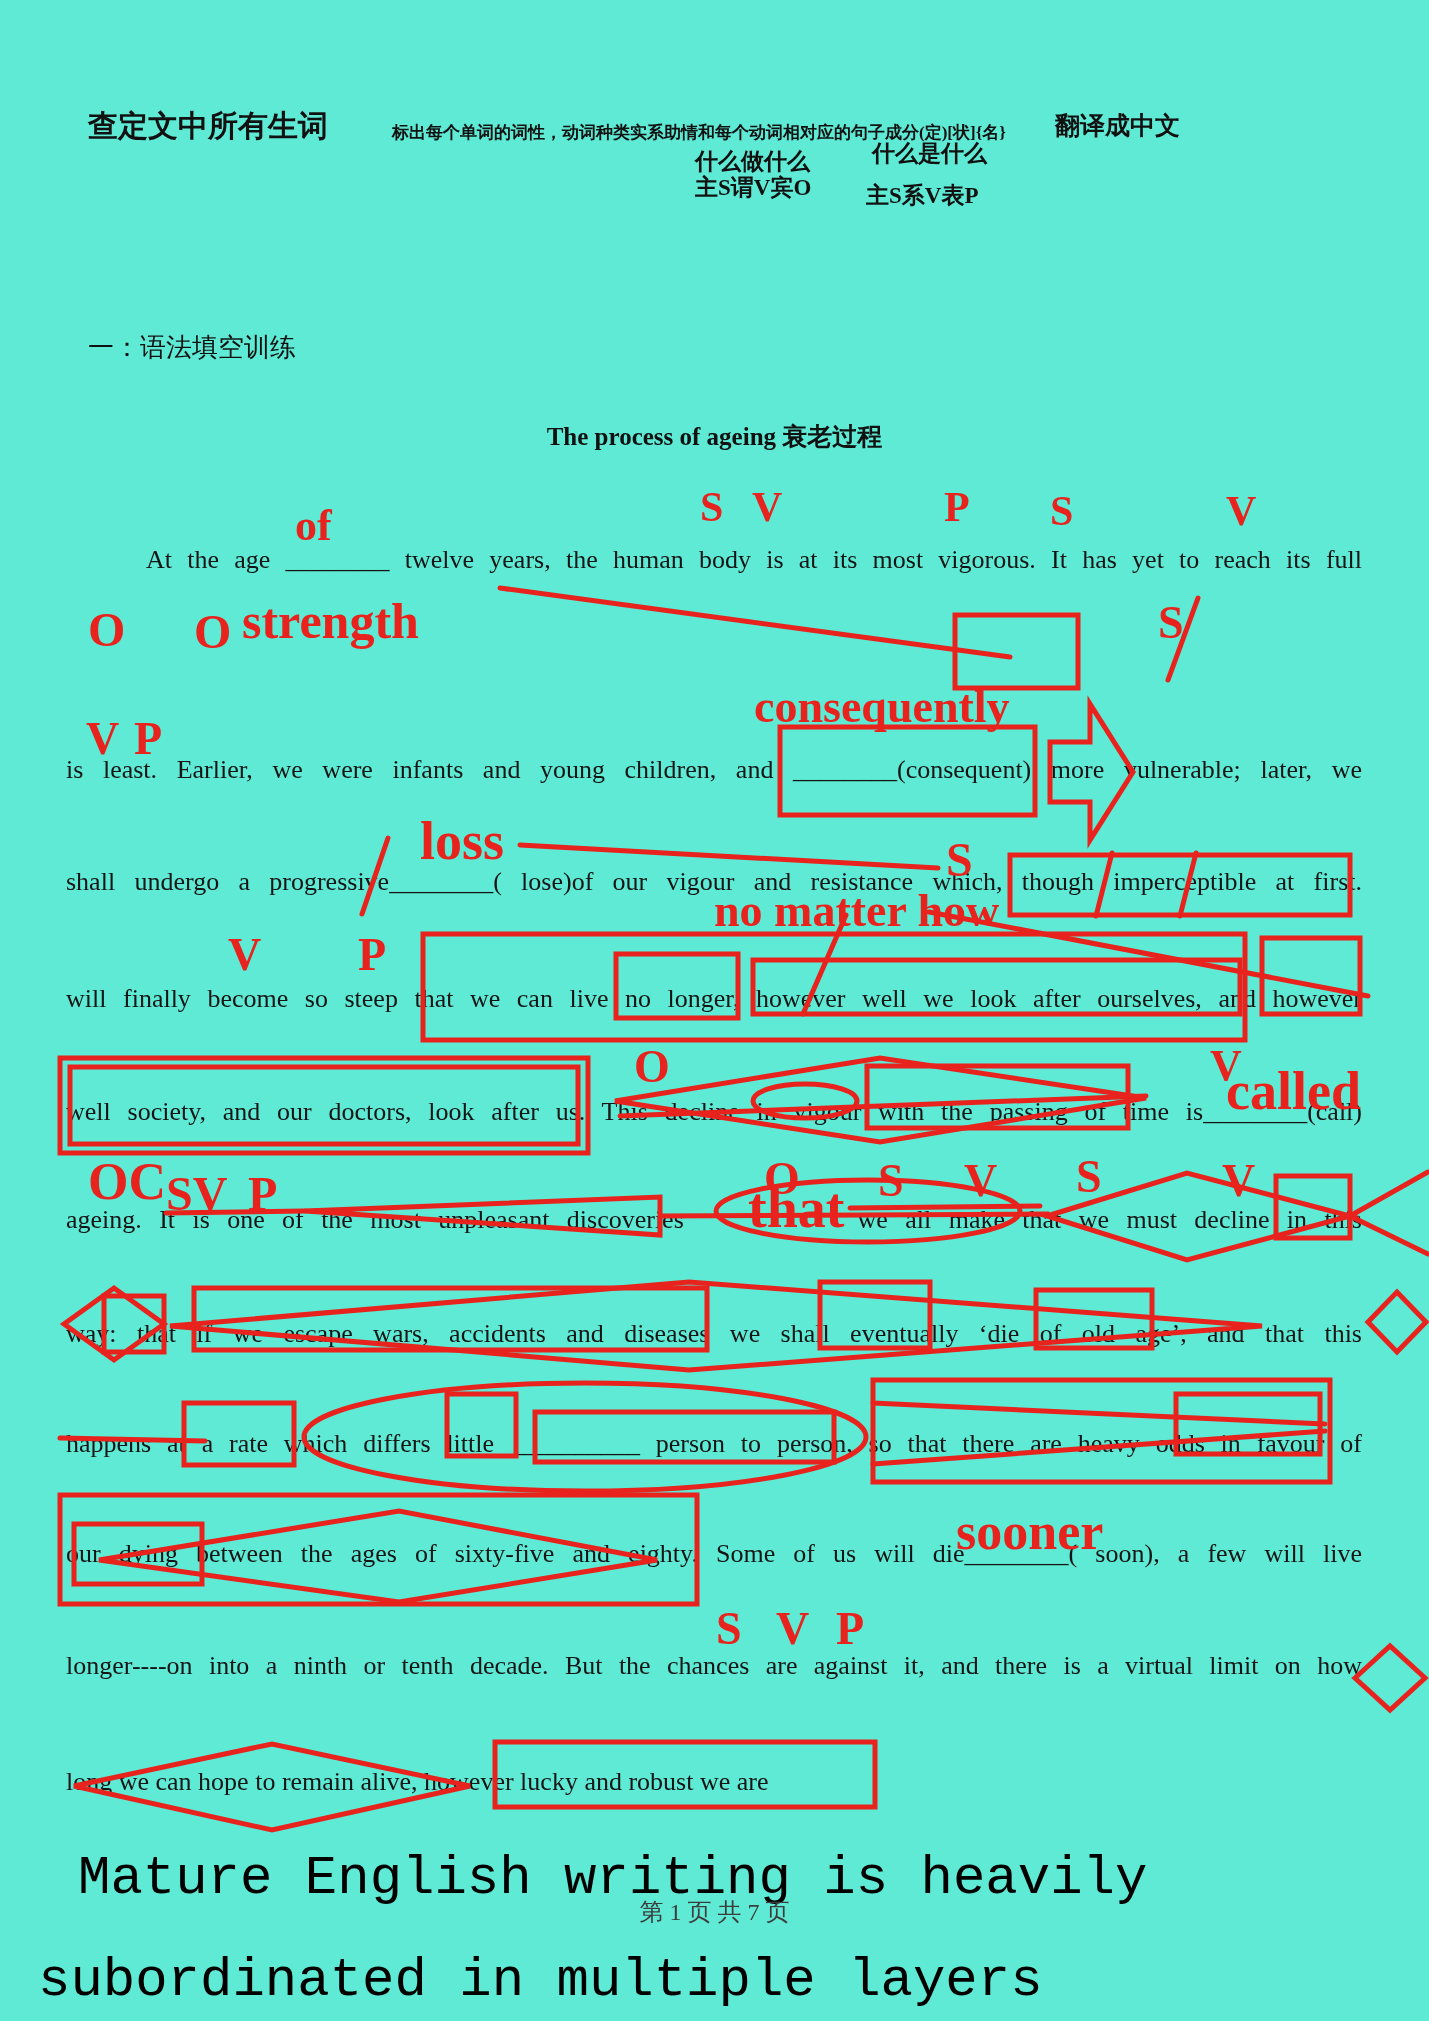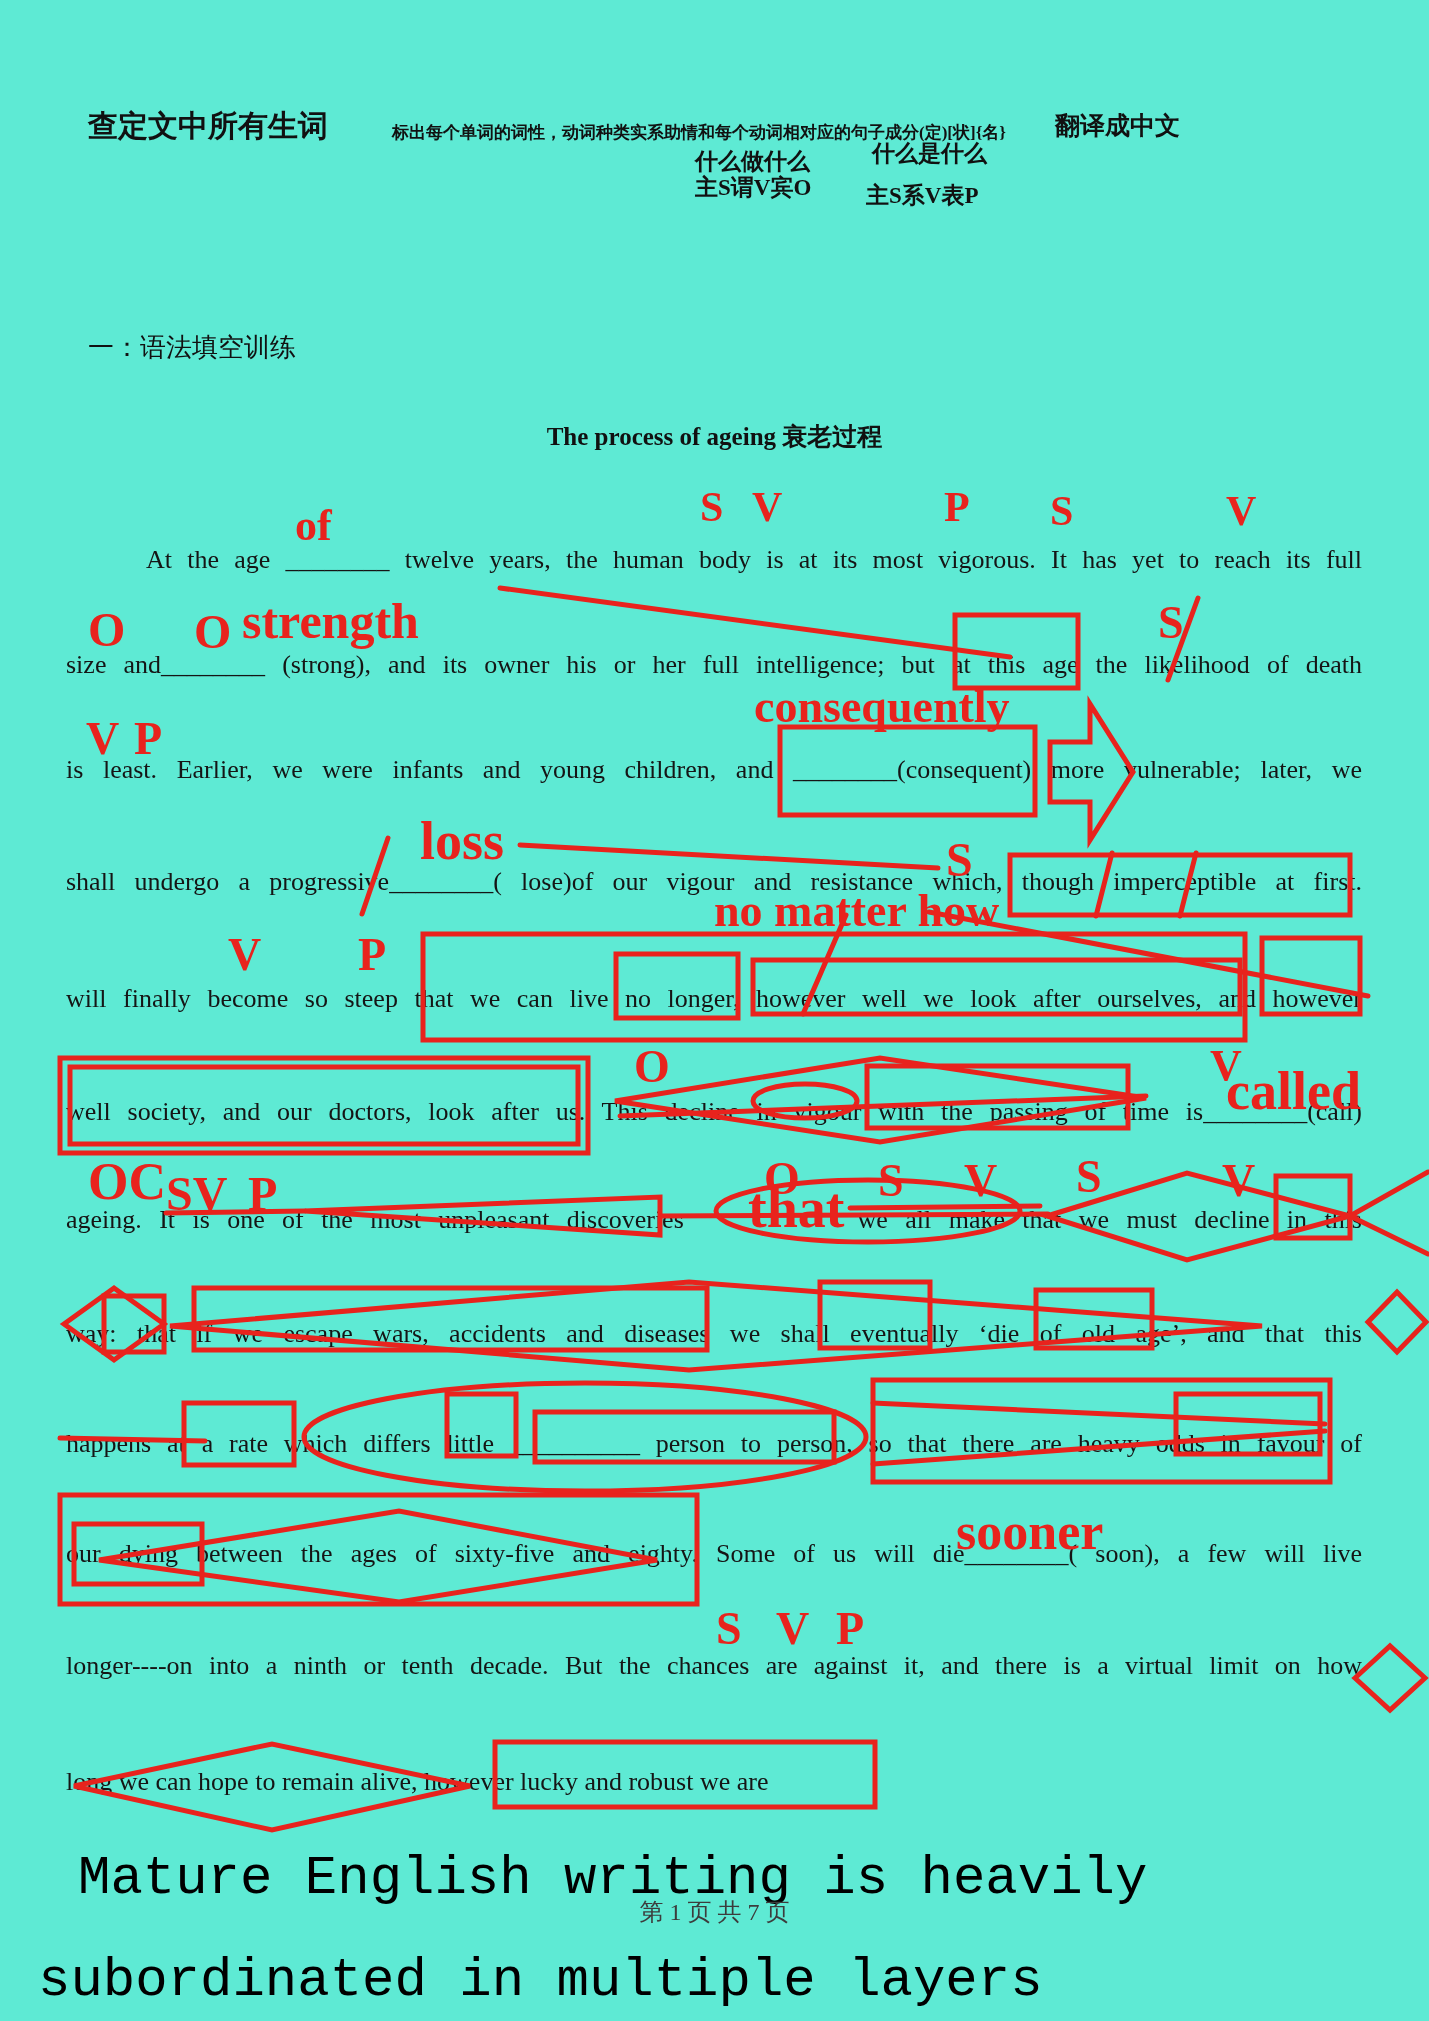--- a/index.html
+++ b/index.html
@@ -47,21 +47,20 @@
   <div class="abs hdr-r3a">主S谓V宾O</div>
   <div class="abs hdr-r3b">主S系V表P</div>
 
   <div class="abs section-head">一：语法填空训练</div>
   <div class="abs passage-title">
     <span>The process of ageing</span>
     <span>衰老过程</span>
   </div>
 
   <div class="pline indent" style="top:544px">At the age ________ twelve years, the human body is at its most vigorous. It has yet to reach its full</div>
-  <div class="pline" style="top:649px">size and________ (strong), and its owner his or her full intelligence; but at this age the likelihood of death</div>
   <div class="pline" style="top:754px">is least. Earlier, we were infants and young children, and ________(consequent) more vulnerable; later, we</div>
   <div class="pline" style="top:866px">shall undergo a progressive________( lose)of our vigour and resistance which, though imperceptible at first.</div>
   <div class="pline" style="top:983px">will finally become so steep that we can live no longer, however well we look after ourselves, and however</div>
   <div class="pline" style="top:1096px">well society, and our doctors, look after us. This decline in vigour with the passing of time is________(call)</div>
   <div class="pline" style="top:1204px">ageing. It is one of the most unpleasant discoveries &nbsp;&nbsp;&nbsp;&nbsp;&nbsp;&nbsp;&nbsp;&nbsp; we all make that we must decline in this</div>
   <div class="pline" style="top:1318px">way: that if we escape wars, accidents and diseases we shall eventually ‘die of old age’, and that this</div>
   <div class="pline" style="top:1428px">happens at a rate which differs little __________ person to person, so that there are heavy odds in favour of</div>
   <div class="pline" style="top:1538px">our dying between the ages of sixty-five and eighty. Some of us will die________( soon), a few will live</div>
   <div class="pline" style="top:1650px">longer----on into a ninth or tenth decade. But the chances are against it, and there is a virtual limit on how</div>
   <div class="pline noj" style="top:1766px">long we can hope to remain alive, however lucky and robust we are</div>

